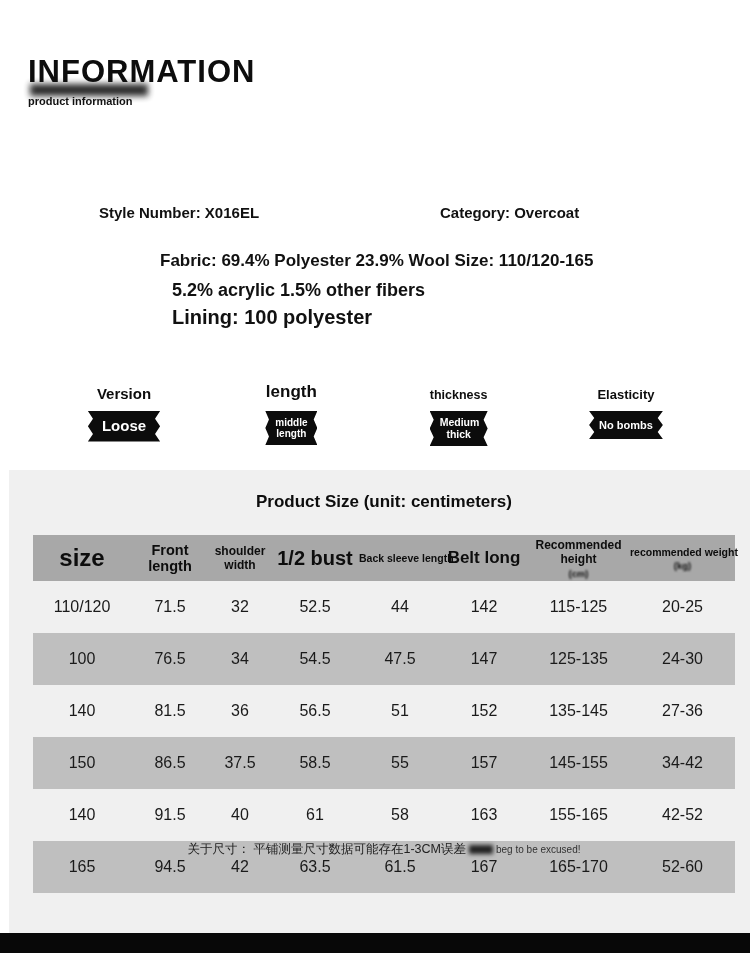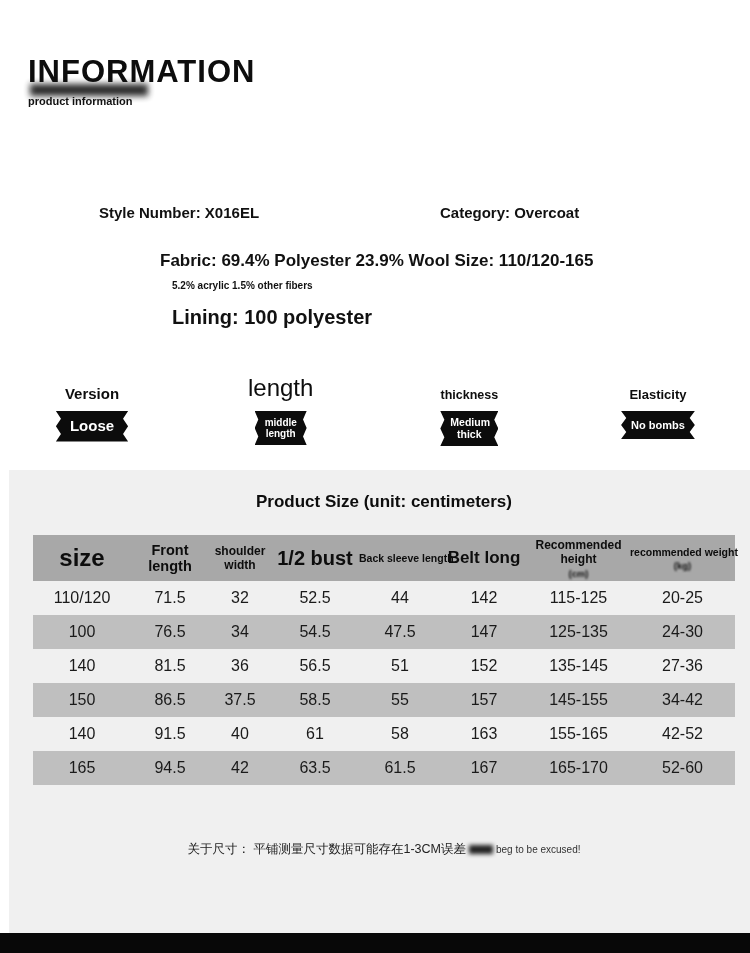--- a/index.html
+++ b/index.html
@@ -21,33 +21,33 @@
   }
   .info-subtitle {
     position:absolute; left:28px; top:95px; font-size:11px; font-weight:bold; color:#111;
   }
 
   
   .style-number { position:absolute; left:99px; top:204px; font-size:15px; font-weight:bold; }
   .category     { position:absolute; left:440px; top:204px; font-size:15px; font-weight:bold; }
 
   .fabric-line1 { position:absolute; left:160px; top:251px; font-size:17px;   font-weight:bold; }
-  .fabric-line2 { position:absolute; left:172px; top:280px; font-size:10px; font-weight:bold; }
+  .fabric-line2 { position:absolute; left:172px; top:280px; font-size:18px; font-weight:bold; }
   .fabric-line3 { position:absolute; left:172px; top:306px; font-size:20px;   font-weight:bold; }
   .fabric-line4 { position:absolute; left:168px; top:332px; font-size:16px;   font-weight:bold; }
 
   
   .attrs {
     position:absolute; left:0; top:376px; width:750px;
-    display:flex; justify-content:space-between; padding:0 32px;
+    display:flex; justify-content:space-between; padding:0 64px;
   }
   .attr-col { width:120px; display:flex; flex-direction:column; align-items:center; }
   .attr-label { height:26px; display:flex; align-items:flex-end; justify-content:center; color:#0d0d0d; }
   .lbl-1 { font-size:15px;   font-weight:bold; }
-  .lbl-2 { font-size:24px;   font-weight:normal; }
+  .lbl-2 { font-size:17px;   font-weight:bold; }
   .lbl-3 { font-size:12.5px; font-weight:bold; }
   .lbl-4 { font-size:13px;   font-weight:bold; }
   .badge {
     margin-top:9px; display:inline-block; background:#0c0c0c; color:#fff;
     font-weight:bold; text-align:center; line-height:1.1; padding:6px 10px;
     clip-path: polygon(0 0, 100% 0, 93% 25%, 100% 50%, 93% 75%, 100% 100%,
                        0 100%, 7% 75%, 0 50%, 7% 25%);
   }
   .badge-1 { font-size:15px;   padding:7px 14px; }
   .badge-2 { font-size:10px;   width:52px; }
@@ -62,21 +62,21 @@
   }
   .size-title {
     position:absolute; top:22px; width:100%; text-align:center;
     font-size:17px; font-weight:bold; color:#0d0d0d;
   }
   table.size-table {
     position:absolute; left:24px; top:65px; width:702px;
     border-collapse:collapse; table-layout:fixed;
   }
   .size-table th { background:#a8a8a8; height:46px; vertical-align:middle; text-align:center; color:#0d0d0d; }
-  .size-table td { height:34px; text-align:center; vertical-align:middle; font-size:16px; color:#1a1a1a; }
+  .size-table td { height:52px; text-align:center; vertical-align:middle; font-size:16px; color:#1a1a1a; }
   .size-table tbody tr:nth-child(even) { background:#bfbfbf; }
   .th-1 { font-size:24px;   font-weight:bold; }
   .th-2 { font-size:14.5px; font-weight:bold; }
   .th-3 { font-size:12px;   font-weight:bold; }
   .th-4 { font-size:20px;   font-weight:bold; }
   .th-5 { font-size:10.5px; font-weight:bold; white-space:nowrap; }
   .th-6 { font-size:17px;   font-weight:bold; }
   .th-7 { font-size:12px;   font-weight:bold; }
   .th-8 { font-size:10.5px; font-weight:bold; white-space:nowrap; }
   .th-sub { display:block; font-size:9.5px; font-weight:bold; filter:blur(1.3px); margin-top:2px; }

